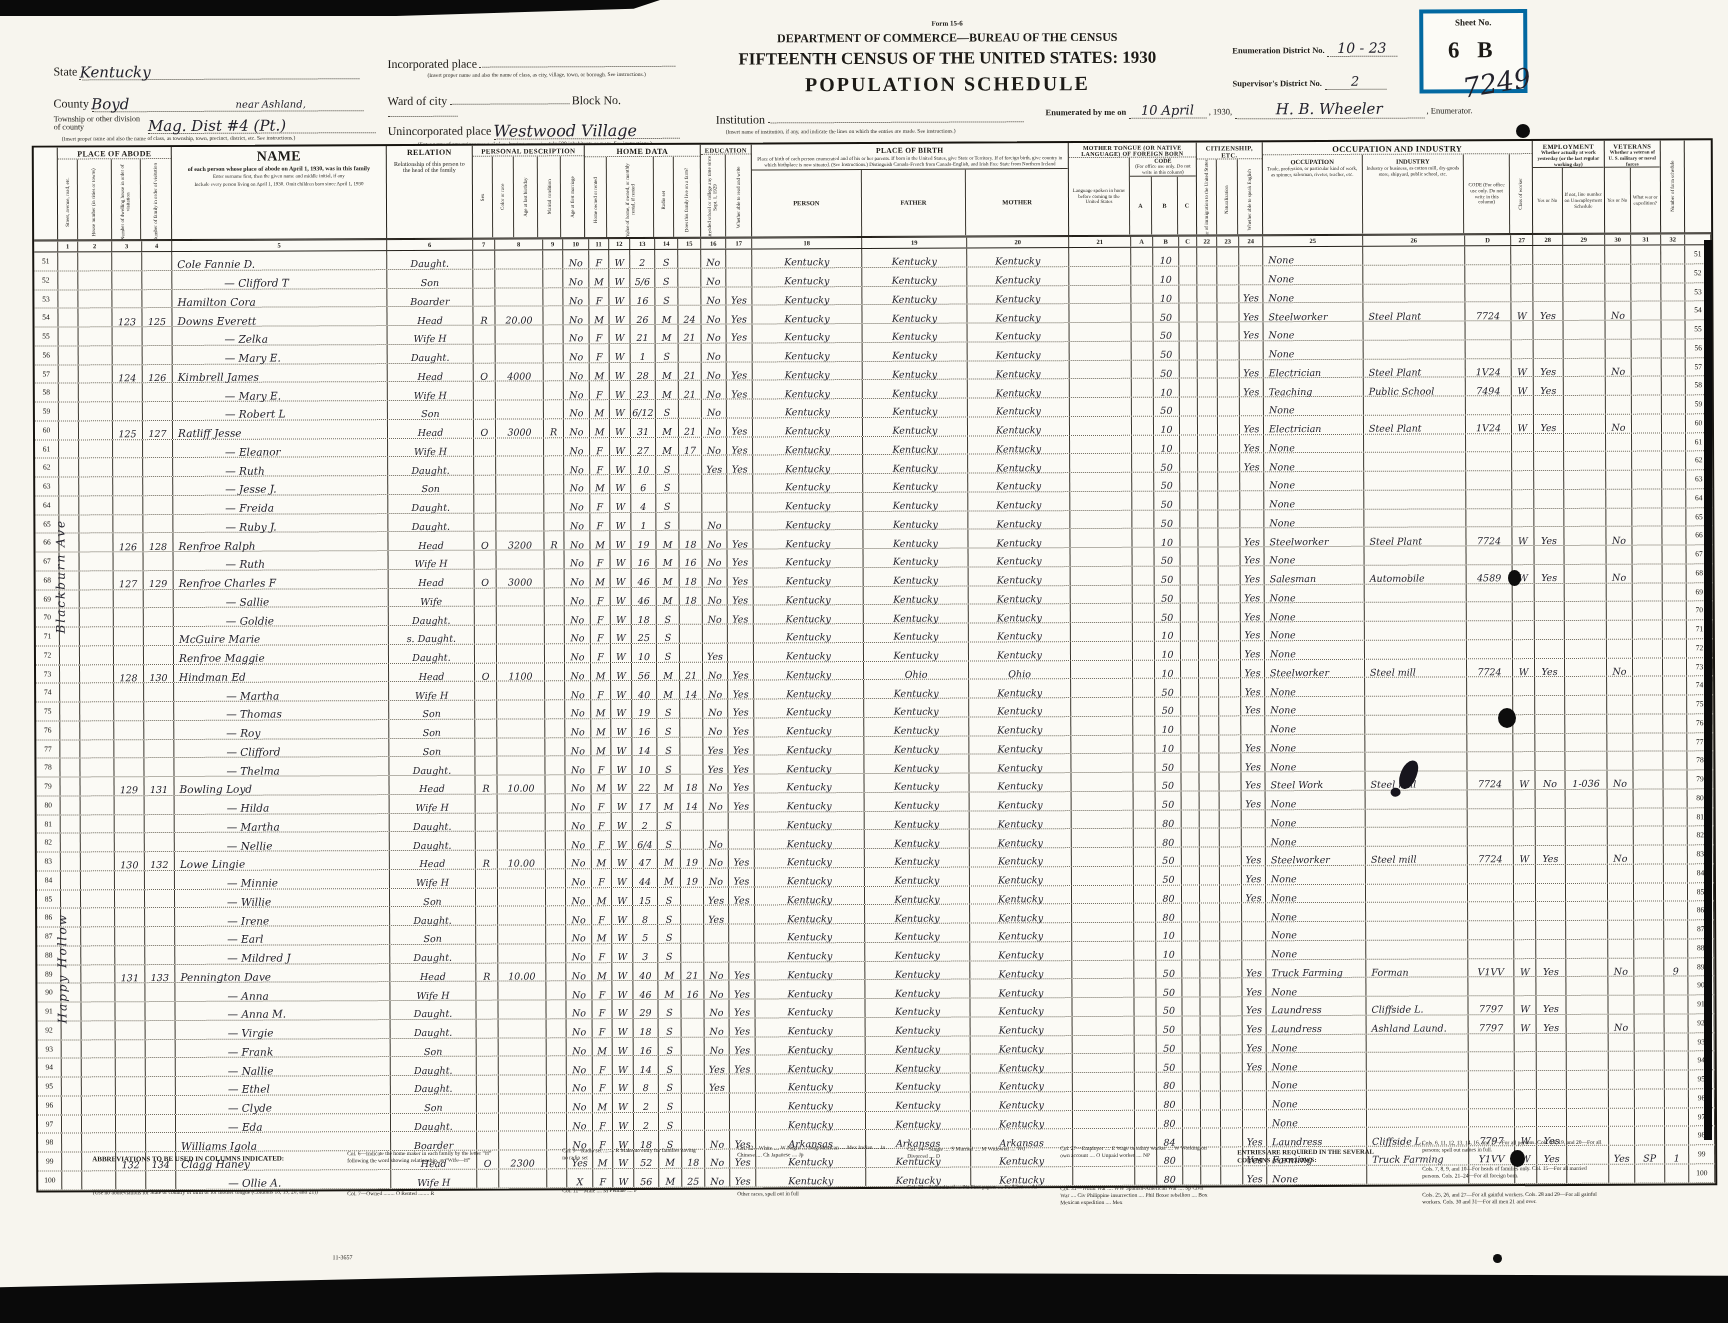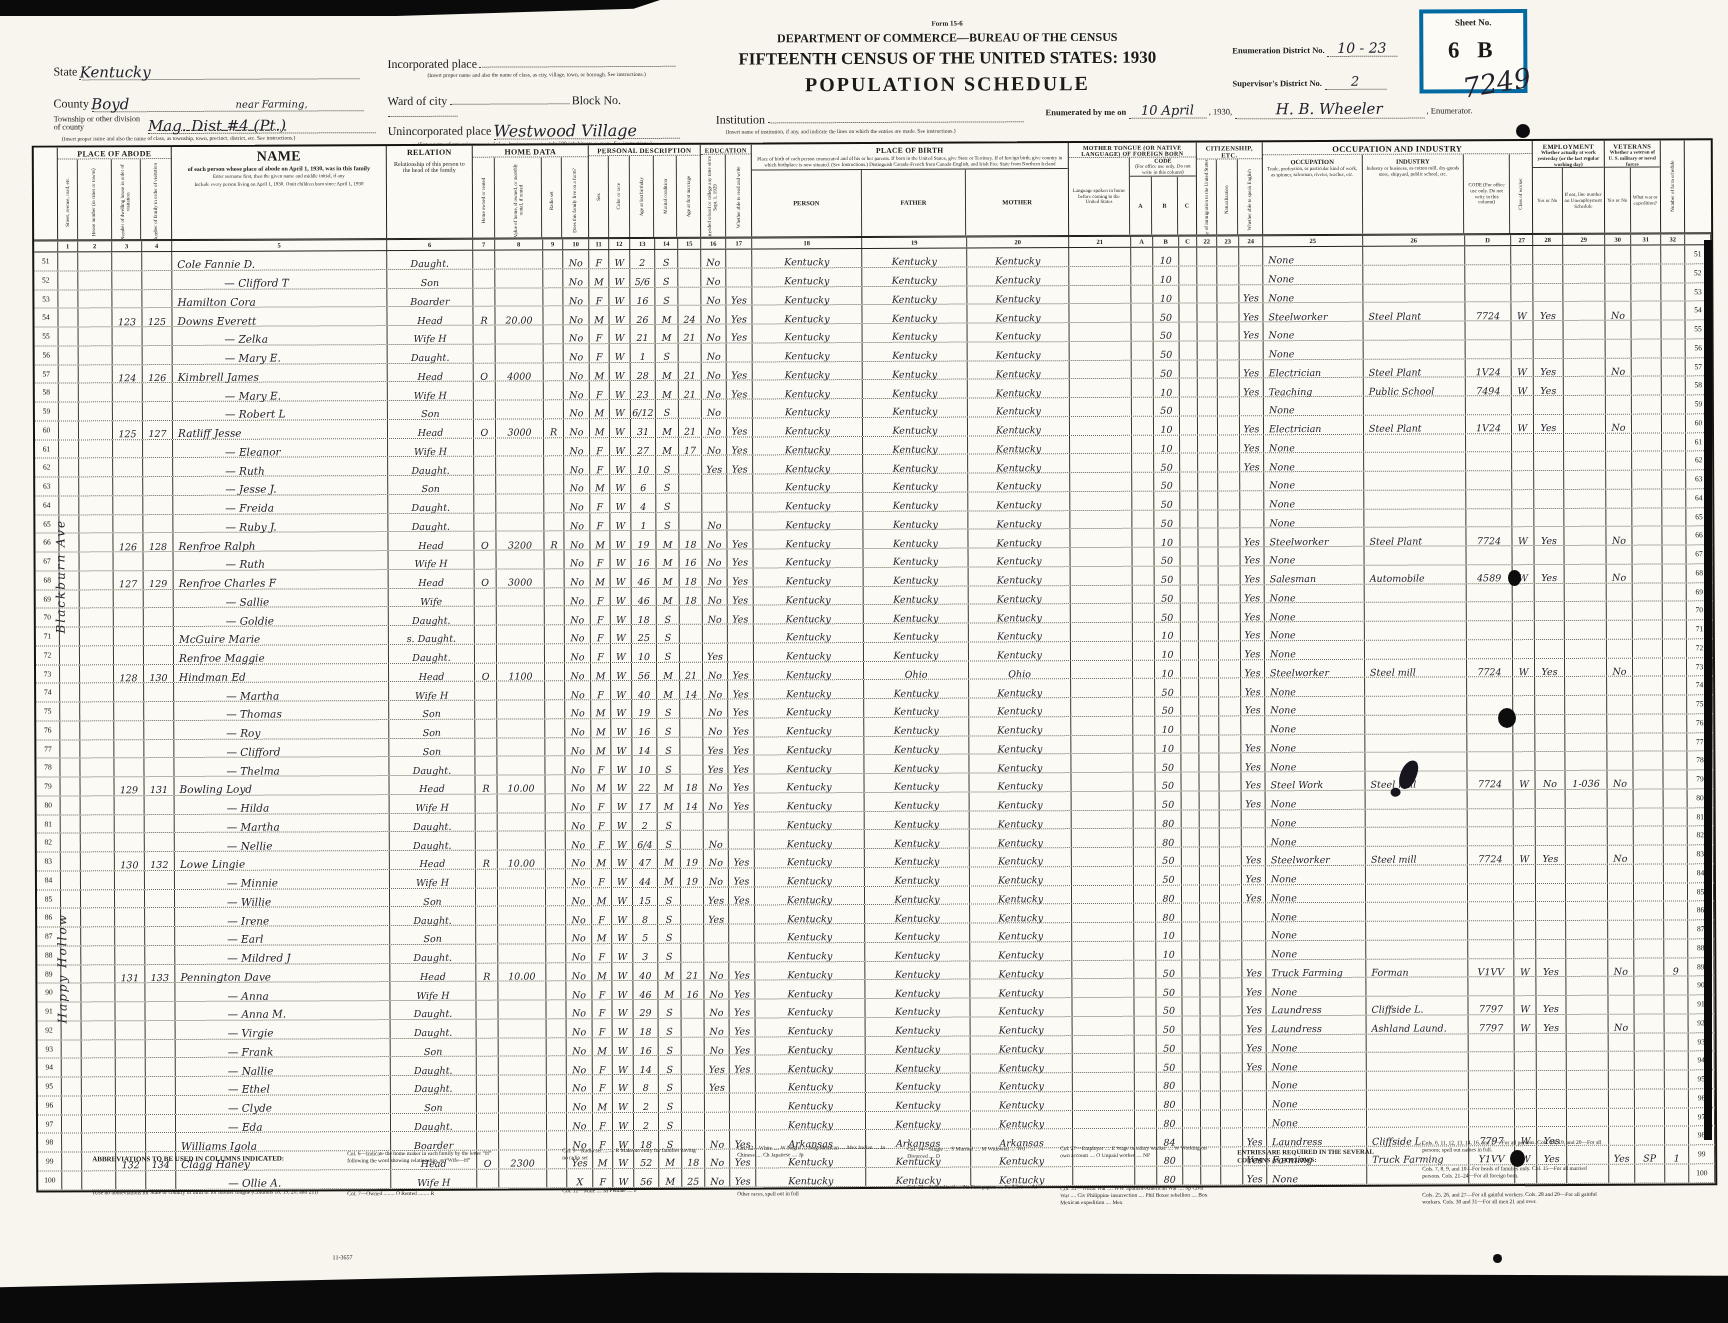--- a/index.html
+++ b/index.html
@@ -61,24 +61,24 @@
   </div>
 
   <div class="fld" style="left:56px;top:58px;width:330px;">
     <span class="lab">State</span>
     <span class="dot" style="display:inline-block;width:280px;text-align:left;"><span class="hw hwv">Kentucky</span></span>
   </div>
   <div class="fld" style="left:56px;top:90px;width:330px;">
     <span class="lab">County</span>
     <span class="dot" style="display:inline-block;width:272px;text-align:left;"><span class="hw hwv">Boyd</span></span>
   </div>
-  <div class="hw" style="position:absolute;left:238px;top:96px;font-size:10px;">near Farming,</div>
+  <div class="hw" style="position:absolute;left:238px;top:96px;font-size:10px;">near Ashland,</div>
   <div class="fld" style="left:56px;top:112px;width:340px;">
     <span class="lab" style="display:inline-block;width:92px;font-size:8px;line-height:1.05;">Township or other division of county</span>
-    <span class="dot" style="display:inline-block;width:228px;text-align:left;text-decoration:underline;"><span class="hw hwv">Mag. Dist #4 (Pt.)</span></span>
+    <span class="dot" style="display:inline-block;width:228px;text-align:left;"><span class="hw hwv">Mag. Dist #4 (Pt.)</span></span>
     <div class="note" style="margin-left:8px;margin-top:1px;">(Insert proper name and also the name of class, as township, town, precinct, district, etc.   See instructions.)</div>
   </div>
 
   <div class="fld" style="left:390px;top:55px;width:300px;">
     <span class="lab">Incorporated place</span>
     <span class="dot" style="display:inline-block;width:196px;"></span>
     <div class="note" style="margin-left:40px;">(Insert proper name and also the name of class, as city, village, town, or borough.   See instructions.)</div>
   </div>
   <div class="fld" style="left:390px;top:92px;width:300px;">
     <span class="lab">Ward of city</span>
@@ -146,55 +146,55 @@
         <div style="font-size:6px;text-align:center;font-weight:bold;padding:1px 6px;">of each person whose place of abode on April 1, 1930, was in this family</div>
         <div class="tiny" style="text-align:center;padding:1px 8px;">Enter surname first, then the given name and middle initial, if any</div>
         <div class="tiny" style="text-align:center;padding:1px 8px;">Include every person living on April 1, 1930.  Omit children born since April 1, 1930</div>
       </div>
 
       <div class="g" style="width:86px;">
         <div class="gt">RELATION</div>
         <div style="font-size:6px;text-align:center;padding:4px 5px;">Relationship of this person to the head of the family</div>
       </div>
 
+      <div class="g" style="width:112px;">
+        <div class="gt" style="font-size:7px;">PERSONAL DESCRIPTION</div>
+        <div class="gb">
+          <div class="sc" style="width:20px;">
+              <span class="v">Sex</span>
+            </div>
+          <div class="sc" style="width:21px;">
+              <span class="v">Color or race</span>
+            </div>
+          <div class="sc" style="width:25px;">
+              <span class="v">Age at last birthday</span>
+            </div>
+          <div class="sc" style="width:23px;">
+              <span class="v">Marital condition</span>
+            </div>
+          <div class="sc" style="width:23px;">
+              <span class="v">Age at first marriage</span>
+            </div>
+        </div>
+      </div>
+
       <div class="g" style="width:116px;">
         <div class="gt">HOME DATA</div>
         <div class="gb">
           <div class="sc" style="width:22px;">
               <span class="v">Home owned or rented</span>
             </div>
           <div class="sc" style="width:48px;">
               <span class="v" style="font-size:5px;">Value of home, if owned, or monthly rental, if rented</span>
             </div>
           <div class="sc" style="width:20px;">
               <span class="v">Radio set</span>
             </div>
           <div class="sc" style="width:26px;">
               <span class="v">Does this family live on a farm?</span>
-            </div>
-        </div>
-      </div>
-
-      <div class="g" style="width:112px;">
-        <div class="gt" style="font-size:7px;">PERSONAL DESCRIPTION</div>
-        <div class="gb">
-          <div class="sc" style="width:20px;">
-              <span class="v">Sex</span>
-            </div>
-          <div class="sc" style="width:21px;">
-              <span class="v">Color or race</span>
-            </div>
-          <div class="sc" style="width:25px;">
-              <span class="v">Age at last birthday</span>
-            </div>
-          <div class="sc" style="width:23px;">
-              <span class="v">Marital condition</span>
-            </div>
-          <div class="sc" style="width:23px;">
-              <span class="v">Age at first marriage</span>
             </div>
         </div>
       </div>
 
       <div class="g" style="width:51px;">
         <div class="gt" style="font-size:6.5px;">EDUCATION</div>
         <div class="gb">
           <div class="sc" style="width:25px;">
               <span class="v">Attended school or college any time since Sept. 1, 1929</span>
             </div>

